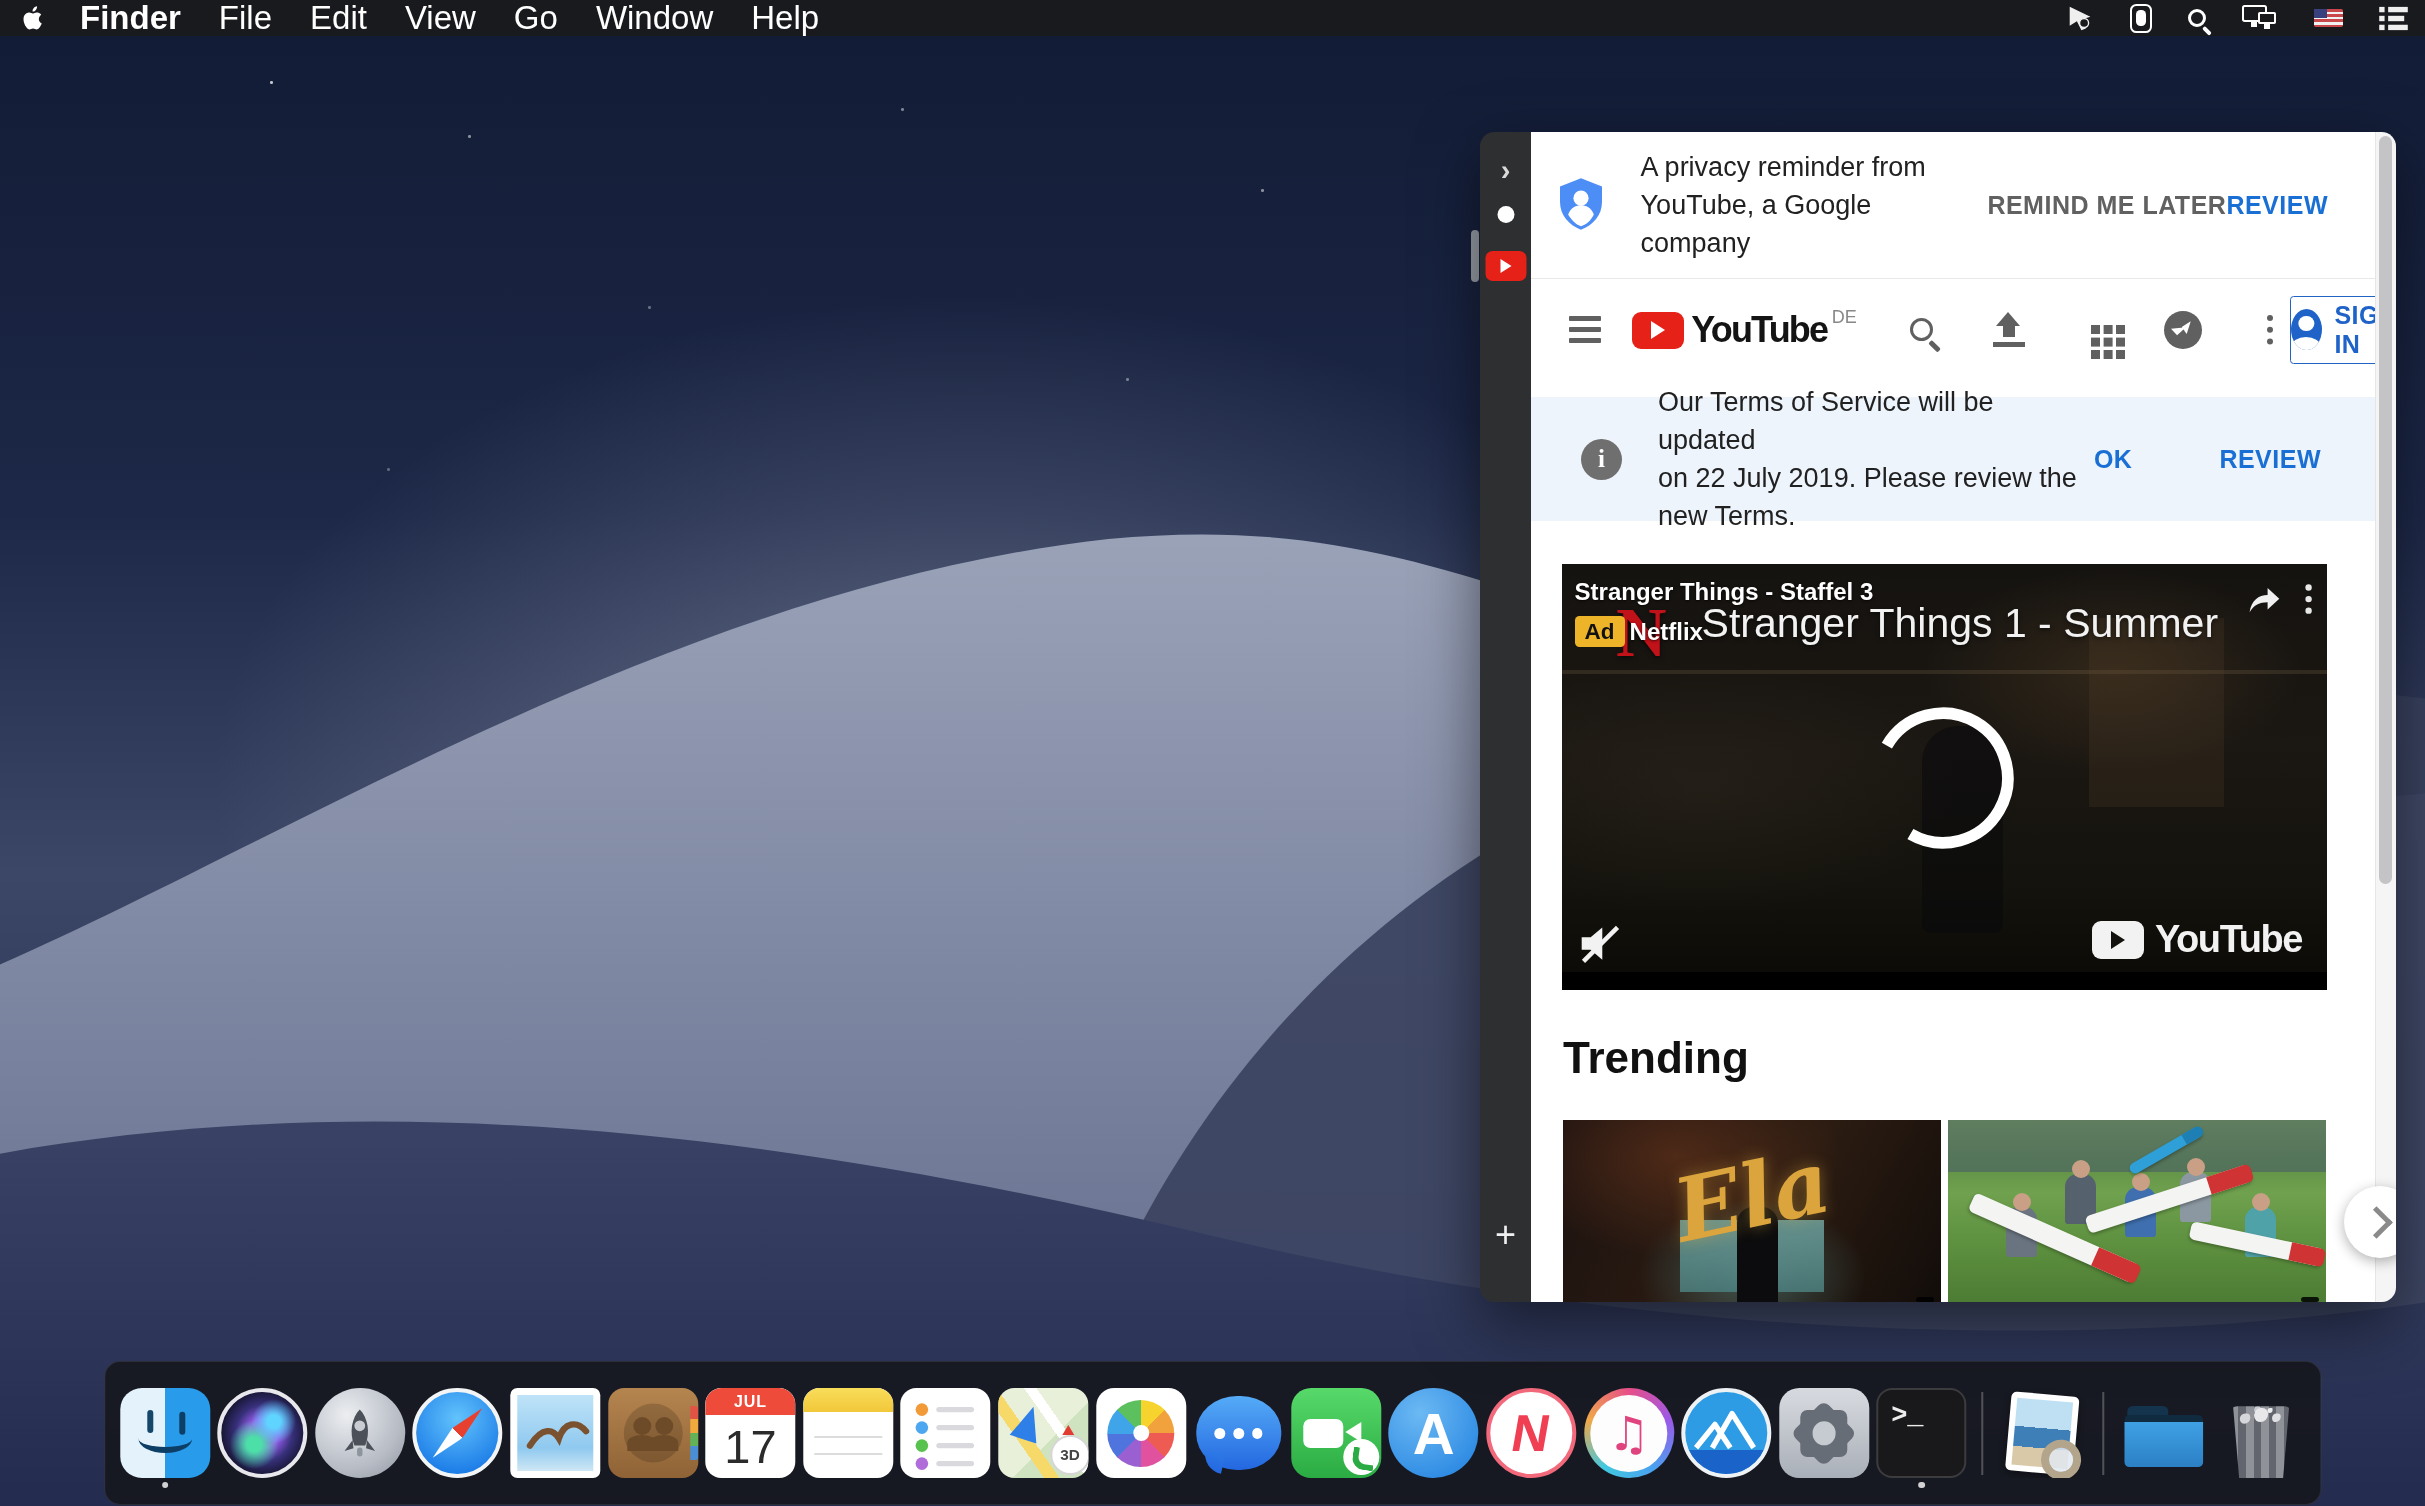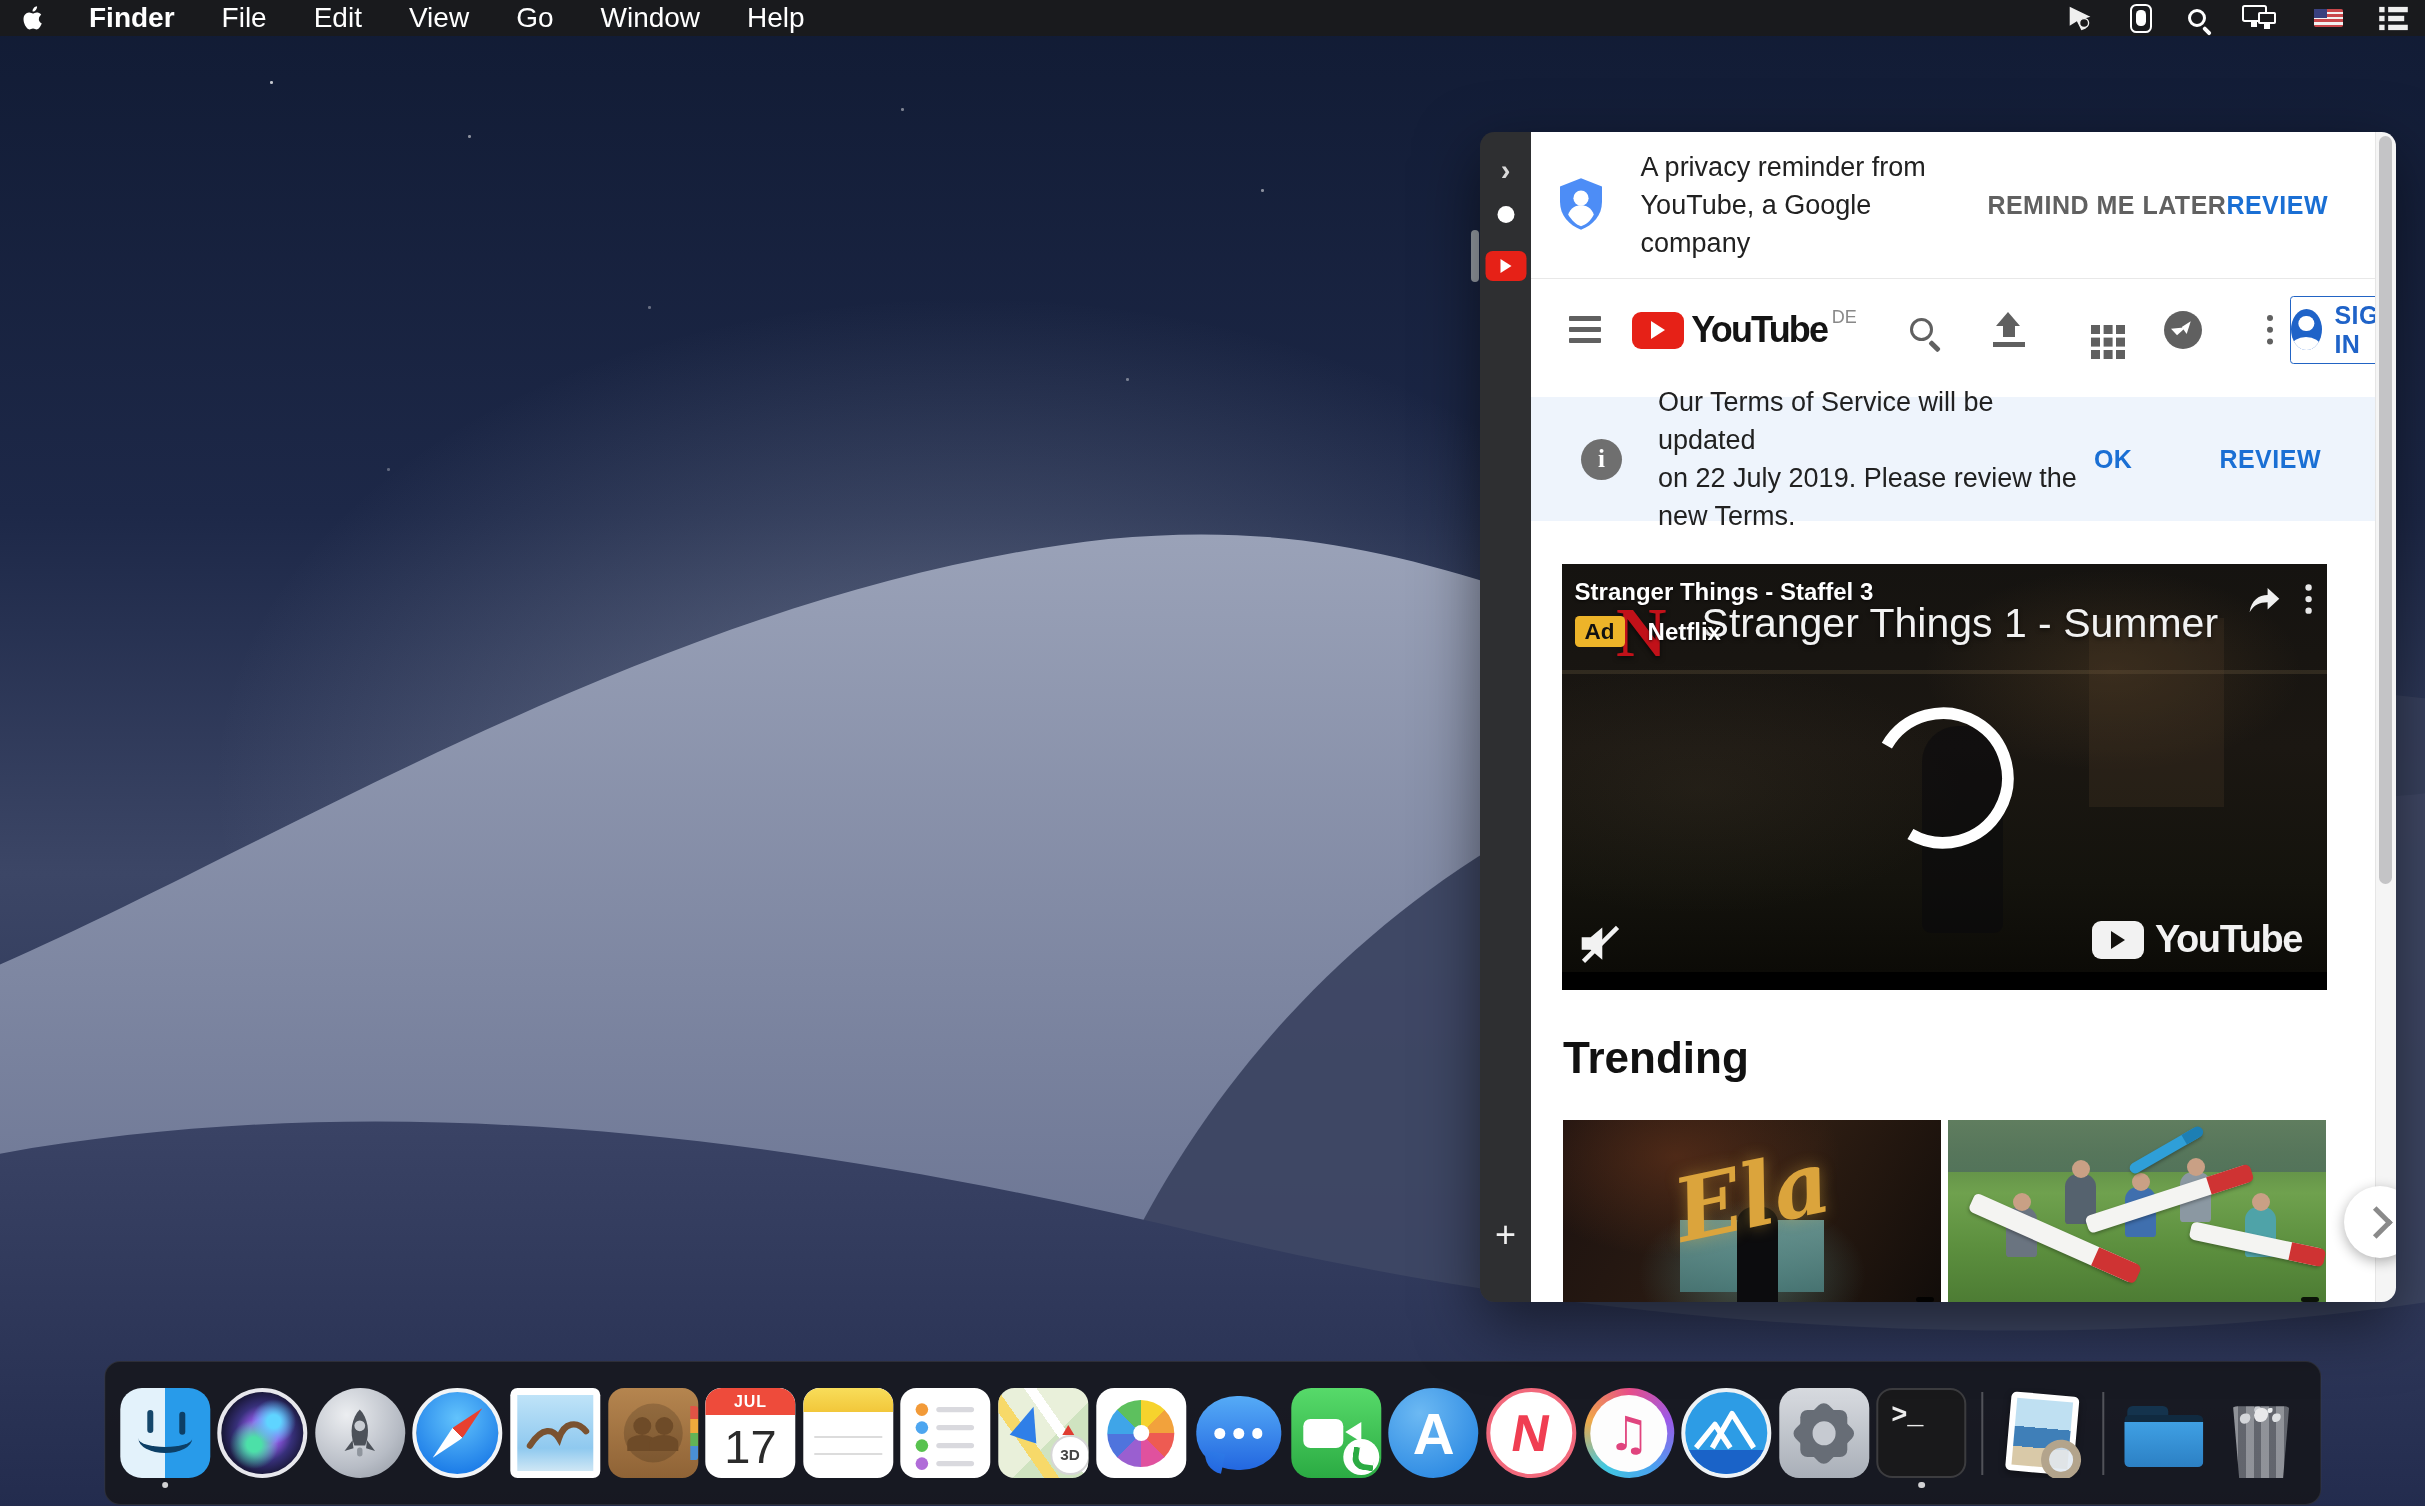--- a/index.html
+++ b/index.html
@@ -13,21 +13,21 @@
       linear-gradient(180deg, #111b34 0%, #1d2848 34%, #3c4666 58%, #2a3456 78%, #1d2746 100%);
   }
   .dune { position:absolute; inset:0; }
   .stars { position:absolute; left:270px; top:81px; width:2.7px; height:2.7px; border-radius:50%; background:rgba(255,255,255,.75);
     box-shadow: 198px 54px 0 rgba(255,255,255,.5), 631px 27px 0 rgba(255,255,255,.45), 991px 108px 0 rgba(255,255,255,.5),
       1352px 63px 0 rgba(255,255,255,.4), 378px 225px 0 rgba(255,255,255,.35), 856px 297px 0 rgba(255,255,255,.4),
       1667px 162px 0 rgba(255,255,255,.5), 1982px 81px 0 rgba(255,255,255,.4), 117px 387px 0 rgba(255,255,255,.3); }
 
   
   .menubar { position:absolute; left:0; top:0; width:2426px; height:36px; background:rgba(26,26,28,.96);
-    display:flex; align-items:center; padding:0 18px; color:#fff; font-size:28px; z-index:50;gap:9px; }
+    display:flex; align-items:center; padding:0 18px; color:#fff; font-size:33px; z-index:50; }
   .apple { width:31px; height:31px; display:flex; align-items:center; justify-content:center; margin-right:31px; }
   .mb-app { font-weight:bold; margin-right:38px; }
   .mb-item { margin-right:38px; font-weight:400; }
   .mb-right { margin-left:auto; display:flex; align-items:center; gap:36px; }
   .sico { display:flex; align-items:center; justify-content:center; height:32px; }
 
   .ico-cursor svg, .apple svg { display:block; }
   .ico-device { width:21.6px; height:29px; border:2.7px solid #fff; border-radius:6.3px; position:relative; }
   .ico-device::after { content:""; position:absolute; left:50%; top:50%; transform:translate(-50%,-50%); width:10px; height:16px; background:#fff; border-radius:4.5px; }
   .ico-search { width:18px; height:18px; border:3.2px solid #fff; border-radius:50%; position:relative; }
@@ -103,21 +103,21 @@
   .vframe { position:absolute; left:0; top:0; width:765px; height:408px;
     background:
       radial-gradient(270px 144px at 72% 26%, rgba(150,110,60,.20), rgba(0,0,0,0) 70%),
       radial-gradient(378px 180px at 18% 55%, rgba(110,95,70,.12), rgba(0,0,0,0) 70%),
       linear-gradient(180deg, #151310 0%, #1b1712 45%, #14130d 78%, #0c0b07 100%); }
   .house-line { position:absolute; left:0; top:106px; width:765px; height:3.6px; background:rgba(160,140,100,.18); }
   .porch { position:absolute; left:527px; top:54px; width:135px; height:189px; background:rgba(90,70,45,.22); }
   .figure { position:absolute; left:360px; top:162px; width:81px; height:207px; background:rgba(10,10,12,.55); border-radius:36px 36px 9px 9px; }
   .ad-title { position:absolute; left:12.6px; top:14.4px; color:#fff; font-size:24px; font-weight:bold; text-shadow:0 0.9px 2.7px rgba(0,0,0,.7); z-index:5; }
   .netflix-n { position:absolute; left:54px; top:34px; color:#c11119; font-size:70px; font-weight:bold; font-family:"Liberation Serif", serif; text-shadow:0 1.8px 5.4px rgba(0,0,0,.6); z-index:3; line-height:1; }
-  .ad-row { position:absolute; left:12.6px; top:52px; display:flex; align-items:center; gap:23px; z-index:5; }
+  .ad-row { position:absolute; left:12.6px; top:52px; display:flex; align-items:center; gap:5px; z-index:5; }
   .ad-badge { background:#edb429; color:#111; font-size:22.5px; font-weight:bold; border-radius:4.5px; padding:2.7px 10px; }
   .advertiser { color:#fff; font-size:24px; font-weight:bold; text-shadow:0 0.9px 2.7px rgba(0,0,0,.7); }
   .overlay-title { position:absolute; left:52%; top:36px; transform:translateX(-50%); color:#f2f2f2; font-size:41px; white-space:nowrap; z-index:4; text-shadow:0 1.8px 4.5px rgba(0,0,0,.5); }
   .pl-top-icons { position:absolute; right:14.4px; top:20px; display:flex; align-items:center; gap:23.4px; z-index:6; }
   .spinner { position:absolute; left:381px; top:214px; transform:translate(-50%,-50%); z-index:4; }
   .mute { position:absolute; left:16px; bottom:25px; z-index:6; }
   .watermark { position:absolute; right:25px; bottom:29px; display:flex; align-items:center; gap:10.8px; opacity:.95; z-index:5; }
   .wm-box { width:52px; height:38px; background:#fff; border-radius:9px; display:flex; align-items:center; justify-content:center; }
   .wm-box::after { content:""; width:0; height:0; border-left:14.4px solid #151310; border-top:9px solid transparent; border-bottom:9px solid transparent; }
   .wm-text { color:#fff; font-size:38px; font-weight:bold; letter-spacing:-1.4px; }

